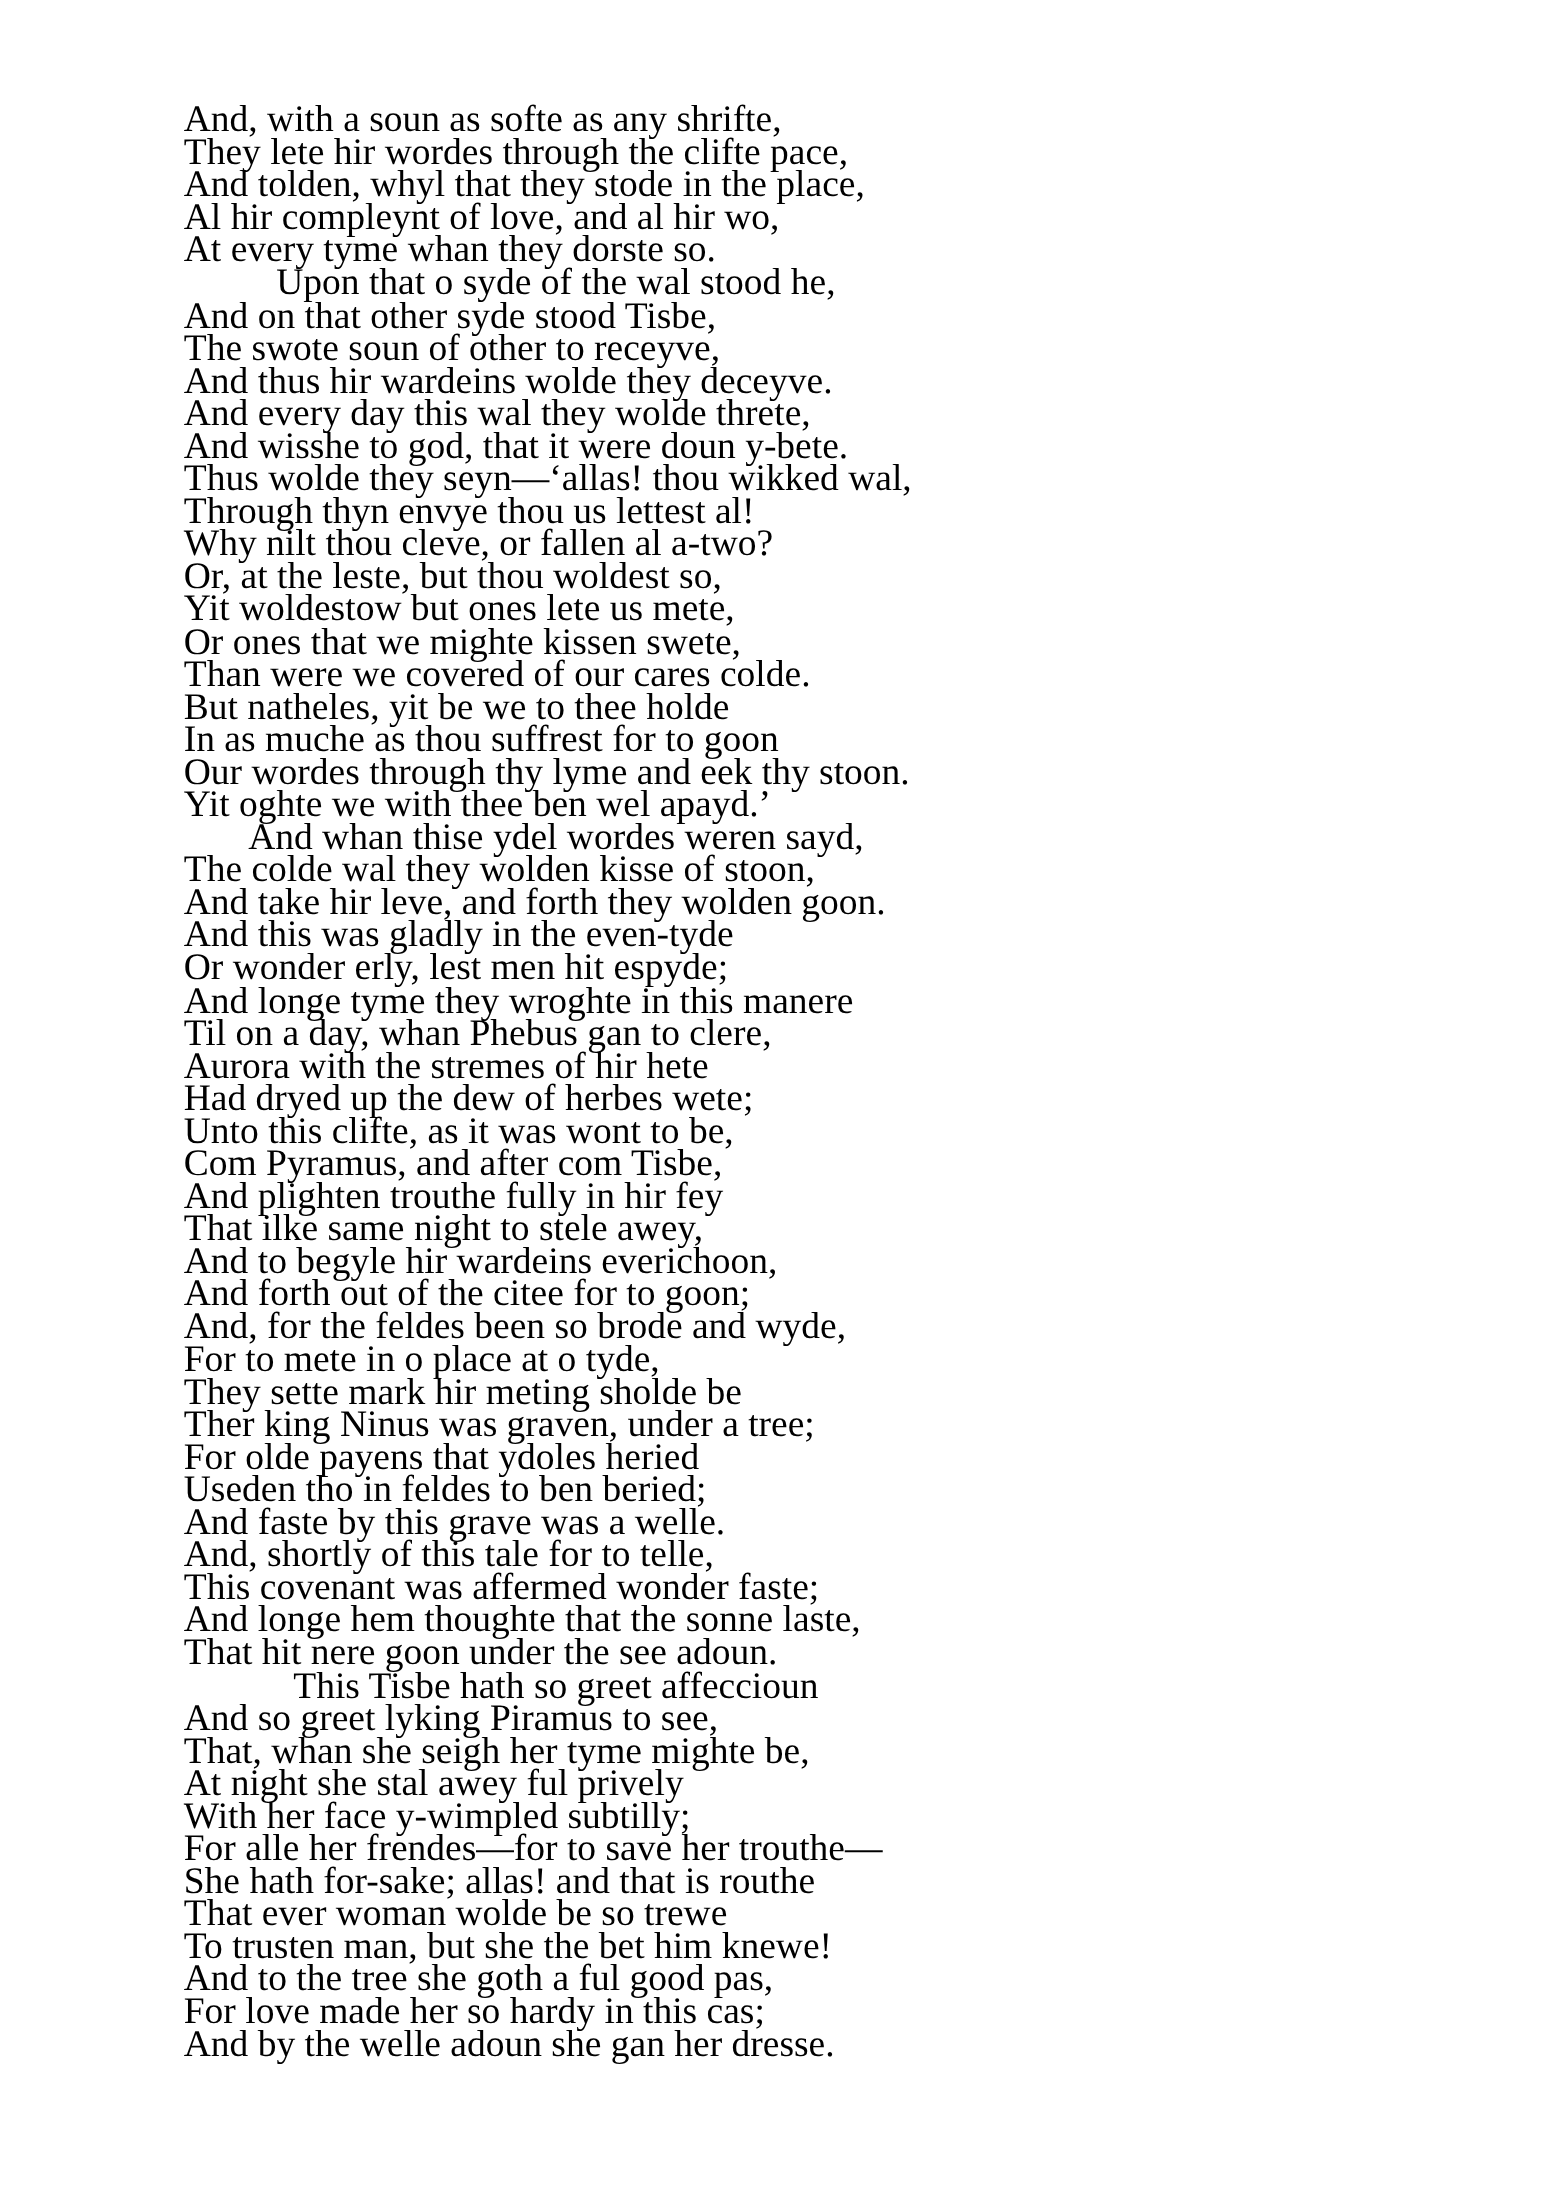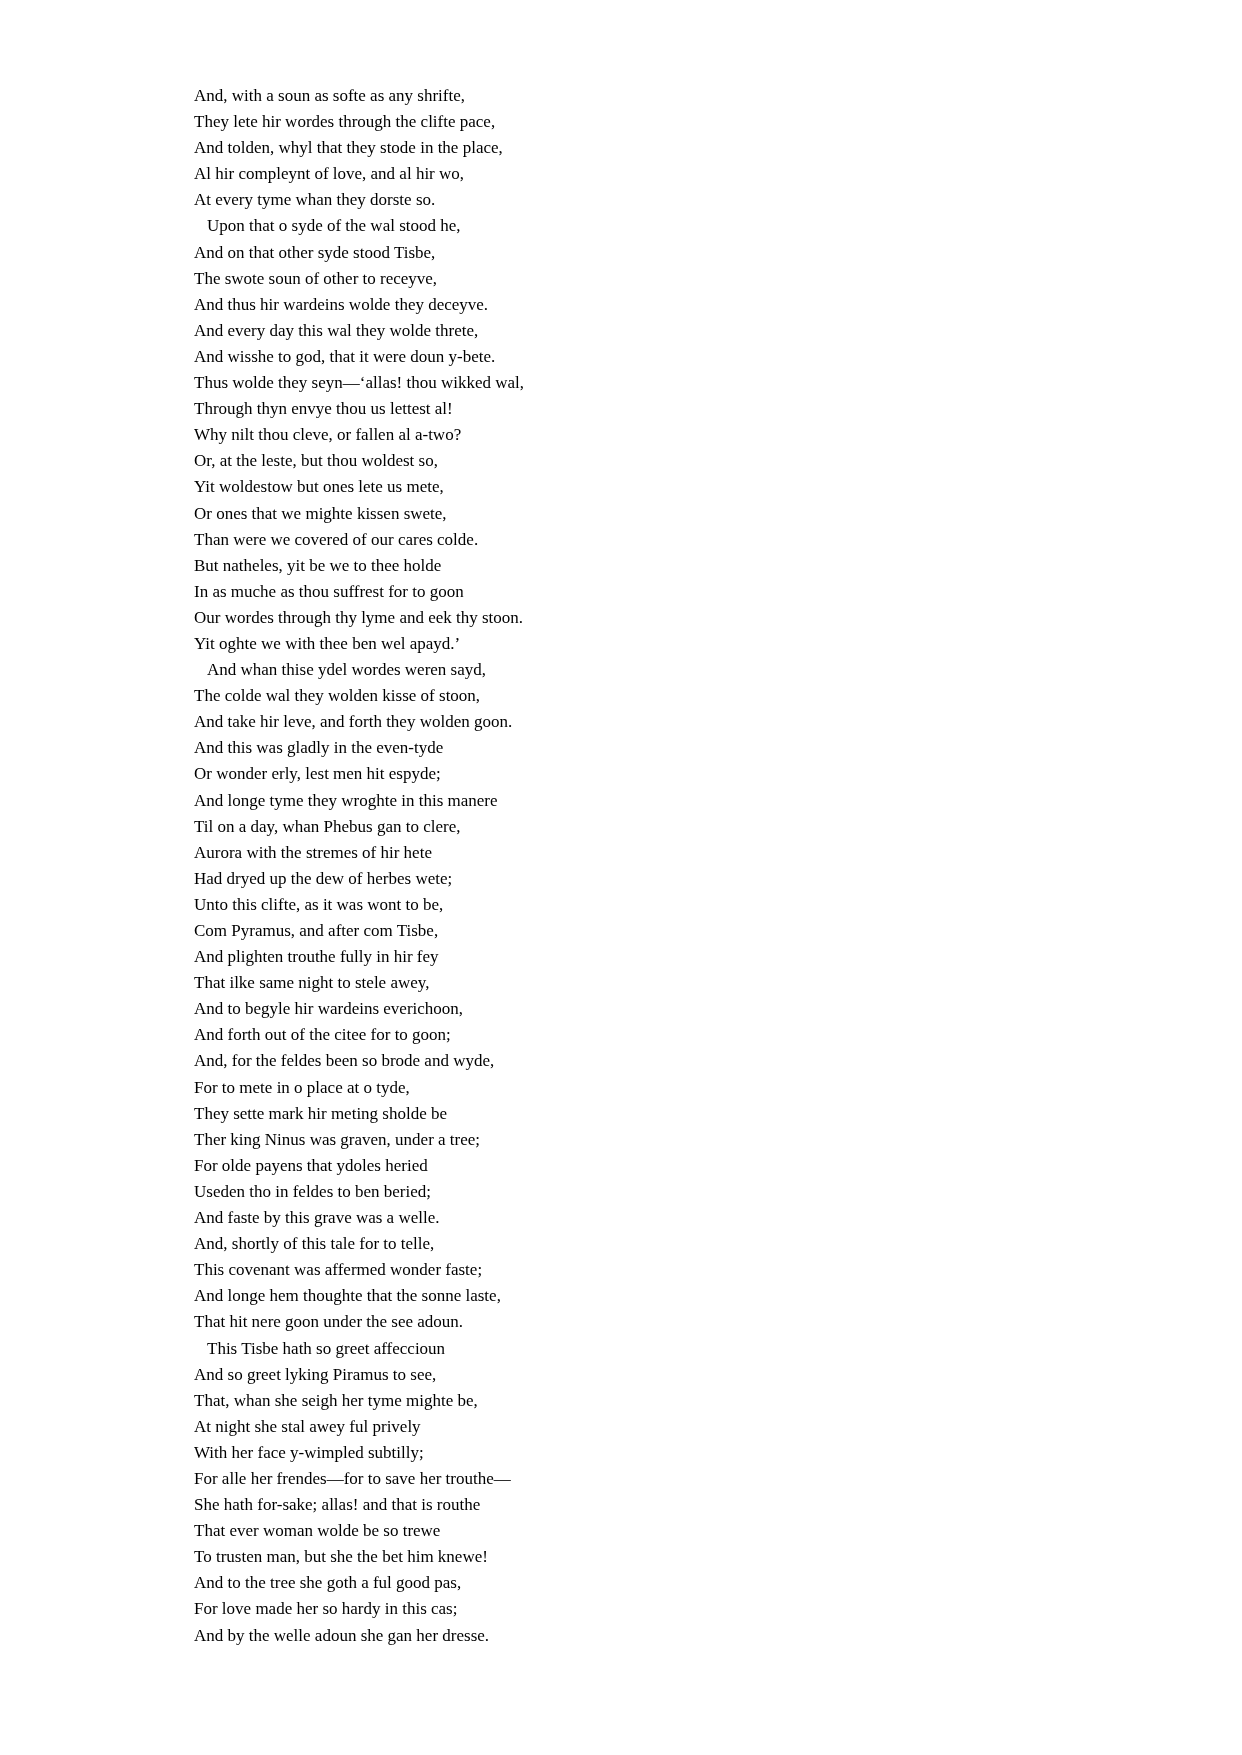--- a/index.html
+++ b/index.html
@@ -20,31 +20,31 @@
     top: 0;
     width: 1242px;
     height: 1755px;
     background: #ffffff;
   }
   .poem {
     position: absolute;
     left: 147px;
     top: 83px;
     color: #000000;
-    font-size: 17px;
+    font-size: 30px;
     line-height: 26.1px;
     white-space: pre;
     letter-spacing: 0;
-    margin-left: 47px;
   }
   .poem .line {
     height: 26.1px;
   }
   .poem .line.indent {
     padding-left: 13px;
+    text-align: center;
   }
 </style>
 </head>
 <body>
 
 <div class="page">
   <div class="poem" id="poem"><div class="line">And, with a soun as softe as any shrifte,</div><div class="line">They lete hir wordes through the clifte pace,</div><div class="line">And tolden, whyl that they stode in the place,</div><div class="line">Al hir compleynt of love, and al hir wo,</div><div class="line">At every tyme whan they dorste so.</div><div class="line indent">Upon that o syde of the wal stood he,</div><div class="line">And on that other syde stood Tisbe,</div><div class="line">The swote soun of other to receyve,</div><div class="line">And thus hir wardeins wolde they deceyve.</div><div class="line">And every day this wal they wolde threte,</div><div class="line">And wisshe to god, that it were doun y-bete.</div><div class="line">Thus wolde they seyn—‘allas! thou wikked wal,</div><div class="line">Through thyn envye thou us lettest al!</div><div class="line">Why nilt thou cleve, or fallen al a-two?</div><div class="line">Or, at the leste, but thou woldest so,</div><div class="line">Yit woldestow but ones lete us mete,</div><div class="line">Or ones that we mighte kissen swete,</div><div class="line">Than were we covered of our cares colde.</div><div class="line">But natheles, yit be we to thee holde</div><div class="line">In as muche as thou suffrest for to goon</div><div class="line">Our wordes through thy lyme and eek thy stoon.</div><div class="line">Yit oghte we with thee ben wel apayd.’</div><div class="line indent">And whan thise ydel wordes weren sayd,</div><div class="line">The colde wal they wolden kisse of stoon,</div><div class="line">And take hir leve, and forth they wolden goon.</div><div class="line">And this was gladly in the even-tyde</div><div class="line">Or wonder erly, lest men hit espyde;</div><div class="line">And longe tyme they wroghte in this manere</div><div class="line">Til on a day, whan Phebus gan to clere,</div><div class="line">Aurora with the stremes of hir hete</div><div class="line">Had dryed up the dew of herbes wete;</div><div class="line">Unto this clifte, as it was wont to be,</div><div class="line">Com Pyramus, and after com Tisbe,</div><div class="line">And plighten trouthe fully in hir fey</div><div class="line">That ilke same night to stele awey,</div><div class="line">And to begyle hir wardeins everichoon,</div><div class="line">And forth out of the citee for to goon;</div><div class="line">And, for the feldes been so brode and wyde,</div><div class="line">For to mete in o place at o tyde,</div><div class="line">They sette mark hir meting sholde be</div><div class="line">Ther king Ninus was graven, under a tree;</div><div class="line">For olde payens that ydoles heried</div><div class="line">Useden tho in feldes to ben beried;</div><div class="line">And faste by this grave was a welle.</div><div class="line">And, shortly of this tale for to telle,</div><div class="line">This covenant was affermed wonder faste;</div><div class="line">And longe hem thoughte that the sonne laste,</div><div class="line">That hit nere goon under the see adoun.</div><div class="line indent">This Tisbe hath so greet affeccioun</div><div class="line">And so greet lyking Piramus to see,</div><div class="line">That, whan she seigh her tyme mighte be,</div><div class="line">At night she stal awey ful prively</div><div class="line">With her face y-wimpled subtilly;</div><div class="line">For alle her frendes—for to save her trouthe—</div><div class="line">She hath for-sake; allas! and that is routhe</div><div class="line">That ever woman wolde be so trewe</div><div class="line">To trusten man, but she the bet him knewe!</div><div class="line">And to the tree she goth a ful good pas,</div><div class="line">For love made her so hardy in this cas;</div><div class="line">And by the welle adoun she gan her dresse.</div></div>
 </div>
 
 </body></html>

